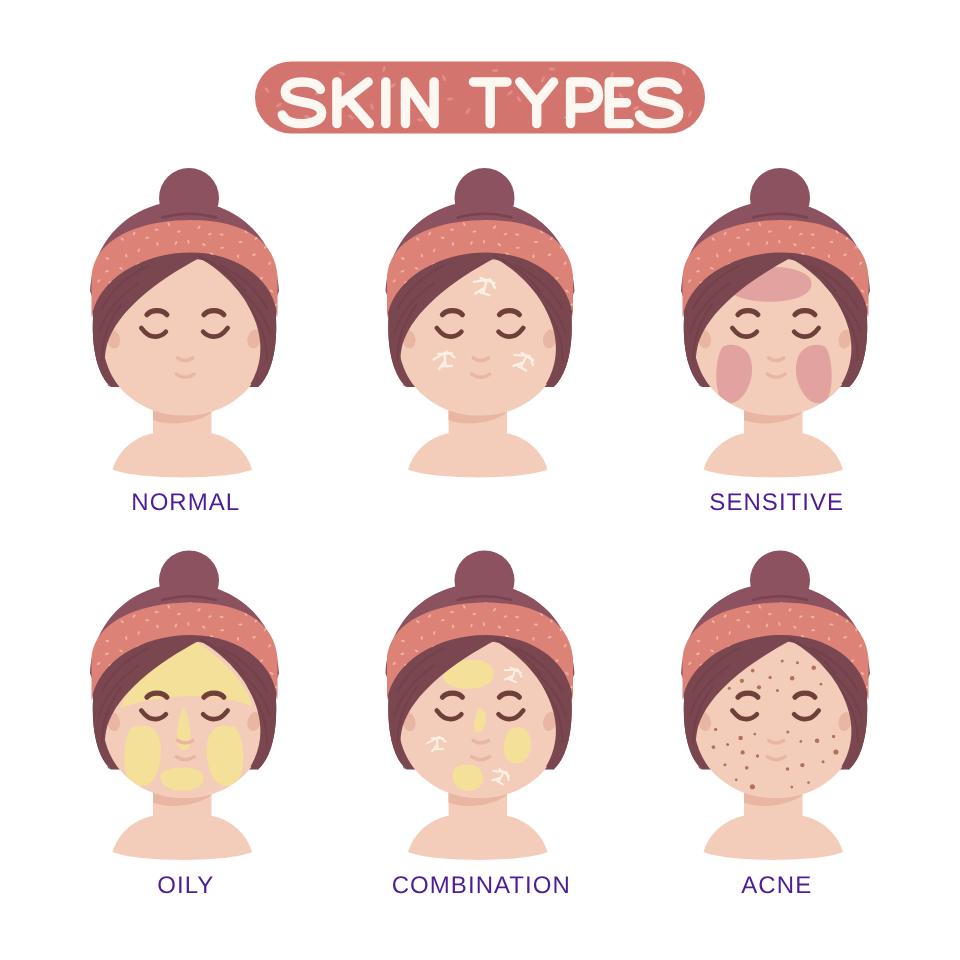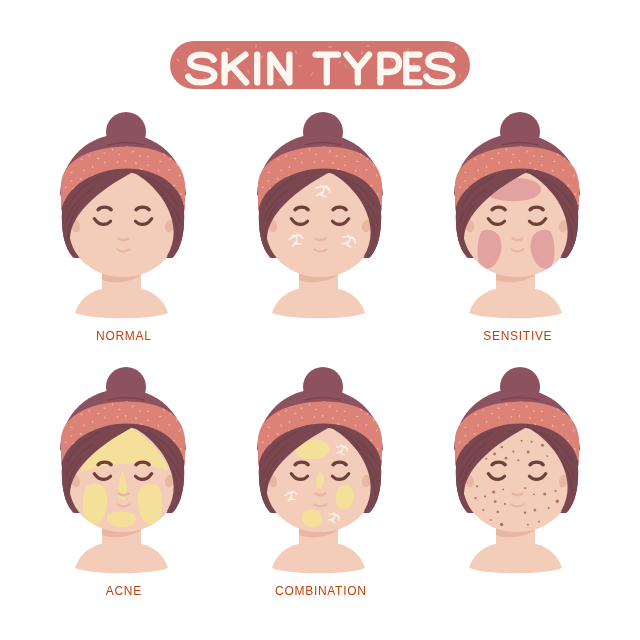--- a/index.html
+++ b/index.html
@@ -8,25 +8,25 @@
   #stage{position:relative;width:640px;height:640px;background:#fff;}
   .title-wrap{position:absolute;left:0;top:0;width:640px;height:130px;}
   .card{position:absolute;width:160px;height:260px;}
   .card .art{position:relative;width:160px;height:230px;}
   .card .art svg{display:block;}
   .card .cap{
     position:absolute;
     left:-6.5px; top:223px; width:160px;
     text-align:center;
     font-family:"Liberation Sans",sans-serif;
-    font-size:12px;
+    font-size:16px;
     line-height:16px;
     letter-spacing:0.7px;
     text-indent:0.7px;
-    color:#c2410c;
+    color:#4c1d95;
     font-weight:400;
   }
 </style>
 </head>
 <body>
 
 <div id="stage">
   <div class="title-wrap" id="titleWrap"><svg width="640" height="130" viewBox="0 0 640 130">
     <rect x="170" y="41" width="300" height="48" rx="24" ry="24" fill="#d4746f"></rect>
     <g>
@@ -837,21 +837,21 @@
       <path fill="none" stroke="#6f3f39" stroke-width="3.4" stroke-linecap="round" d="M98.0 209.8 C 101.0 206.2, 108.2 206.2, 111.2 209.8"></path>
       <path fill="none" stroke="#6f3f39" stroke-width="3.4" stroke-linecap="round" d="M136.0 209.8 C 139.0 206.2, 146.2 206.2, 149.2 209.8"></path>
       <path fill="none" stroke="#6f3f39" stroke-width="3.1" stroke-linecap="round" d="M94.2 218.6 L 96.8 221.6 C 100.6 225.4, 106.8 225.4, 110.6 221.2"></path>
       <path fill="none" stroke="#6f3f39" stroke-width="3.1" stroke-linecap="round" d="M151.8 218.6 L 149.2 221.6 C 145.4 225.4, 139.2 225.4, 135.4 221.2"></path>
       <path fill="none" stroke="#e8b6a2" stroke-width="2.4" stroke-linecap="round" d="M118.5 238.6 q 5 3.4 10 0"></path>
       <path fill="none" stroke="#e8b6a2" stroke-width="2.2" stroke-linecap="round" d="M117.5 249.4 q 6 4.2 12 0"></path>
     </g>
   </g>
   </svg>
         </div>
-    <div class="cap">ACNE</div>
+    <div class="cap">OILY</div>
       </div>
       <div class="card" style="left: 247px; top: 360px;">
         <div class="art">
           <svg width="160" height="230" viewBox="50 105 160 230">
   <defs>
     <clipPath id="clipFace4">
                 <path d="M122 172 C 95 172, 70 191, 68.5 222 C 67.5 240, 75 256, 87 265 C 97 273, 109 277, 121 277 L 125 277 C 137 277, 149 273, 159 265 C 171 256, 178 240, 177 222 C 175.5 191, 149 172, 122 172 Z"></path>
               </clipPath>
     <clipPath id="clipBand4">
                 <path d="M61 184 C 63 158, 95 146.6, 127 146.6 C 159 146.6, 183 158, 185 184 L 185 212 C 183 186, 158 168.4, 127 168.4 C 95 168.4, 65 186, 61 212 Z"></path>
@@ -1257,15 +1257,16 @@
       <path fill="none" stroke="#6f3f39" stroke-width="3.4" stroke-linecap="round" d="M98.0 209.8 C 101.0 206.2, 108.2 206.2, 111.2 209.8"></path>
       <path fill="none" stroke="#6f3f39" stroke-width="3.4" stroke-linecap="round" d="M136.0 209.8 C 139.0 206.2, 146.2 206.2, 149.2 209.8"></path>
       <path fill="none" stroke="#6f3f39" stroke-width="3.1" stroke-linecap="round" d="M94.2 218.6 L 96.8 221.6 C 100.6 225.4, 106.8 225.4, 110.6 221.2"></path>
       <path fill="none" stroke="#6f3f39" stroke-width="3.1" stroke-linecap="round" d="M151.8 218.6 L 149.2 221.6 C 145.4 225.4, 139.2 225.4, 135.4 221.2"></path>
       <path fill="none" stroke="#e8b6a2" stroke-width="2.4" stroke-linecap="round" d="M118.5 238.6 q 5 3.4 10 0"></path>
       <path fill="none" stroke="#e8b6a2" stroke-width="2.2" stroke-linecap="round" d="M117.5 249.4 q 6 4.2 12 0"></path>
     </g>
   </g>
   </svg>
         </div>
+    <div class="cap">ACNE</div>
       </div>
     </div>
 </div>
 
 </body></html>

